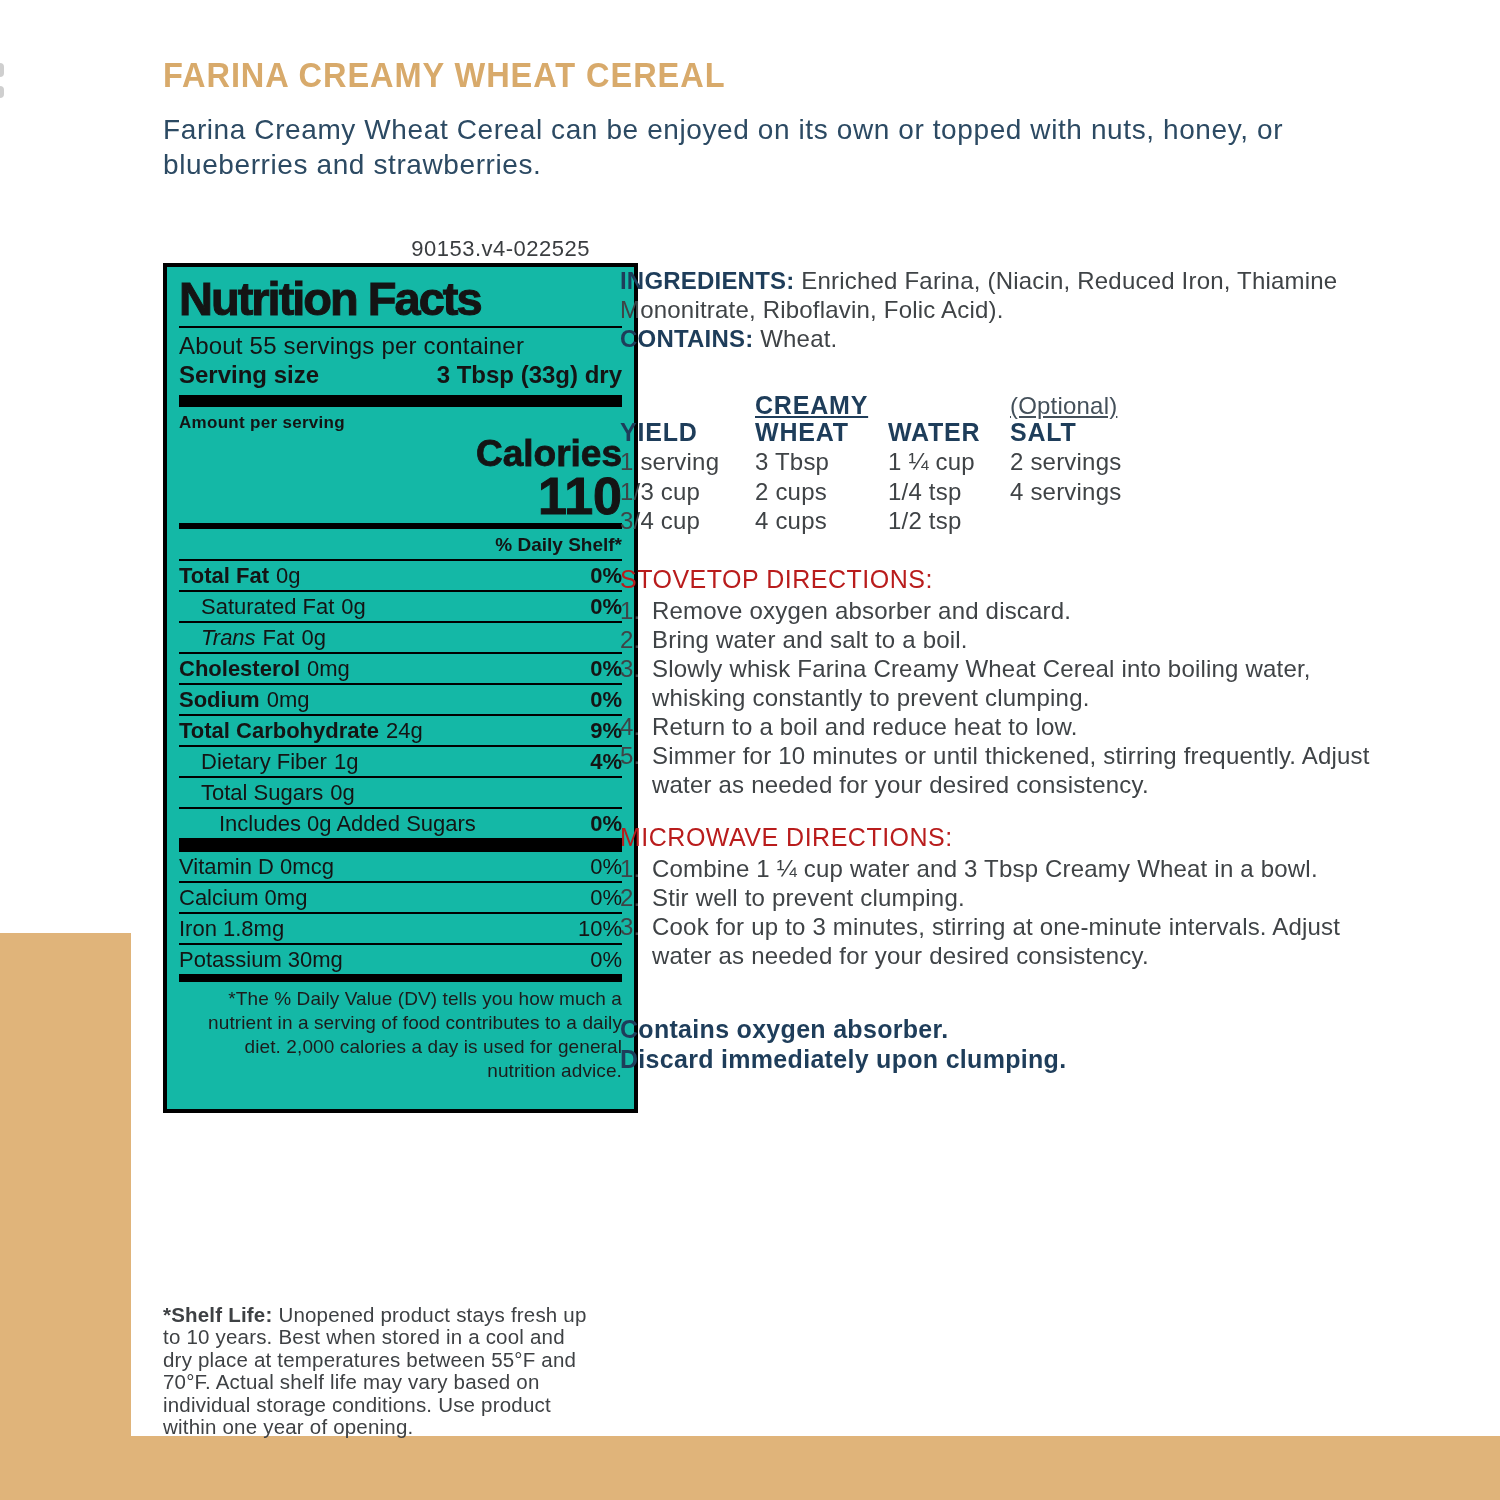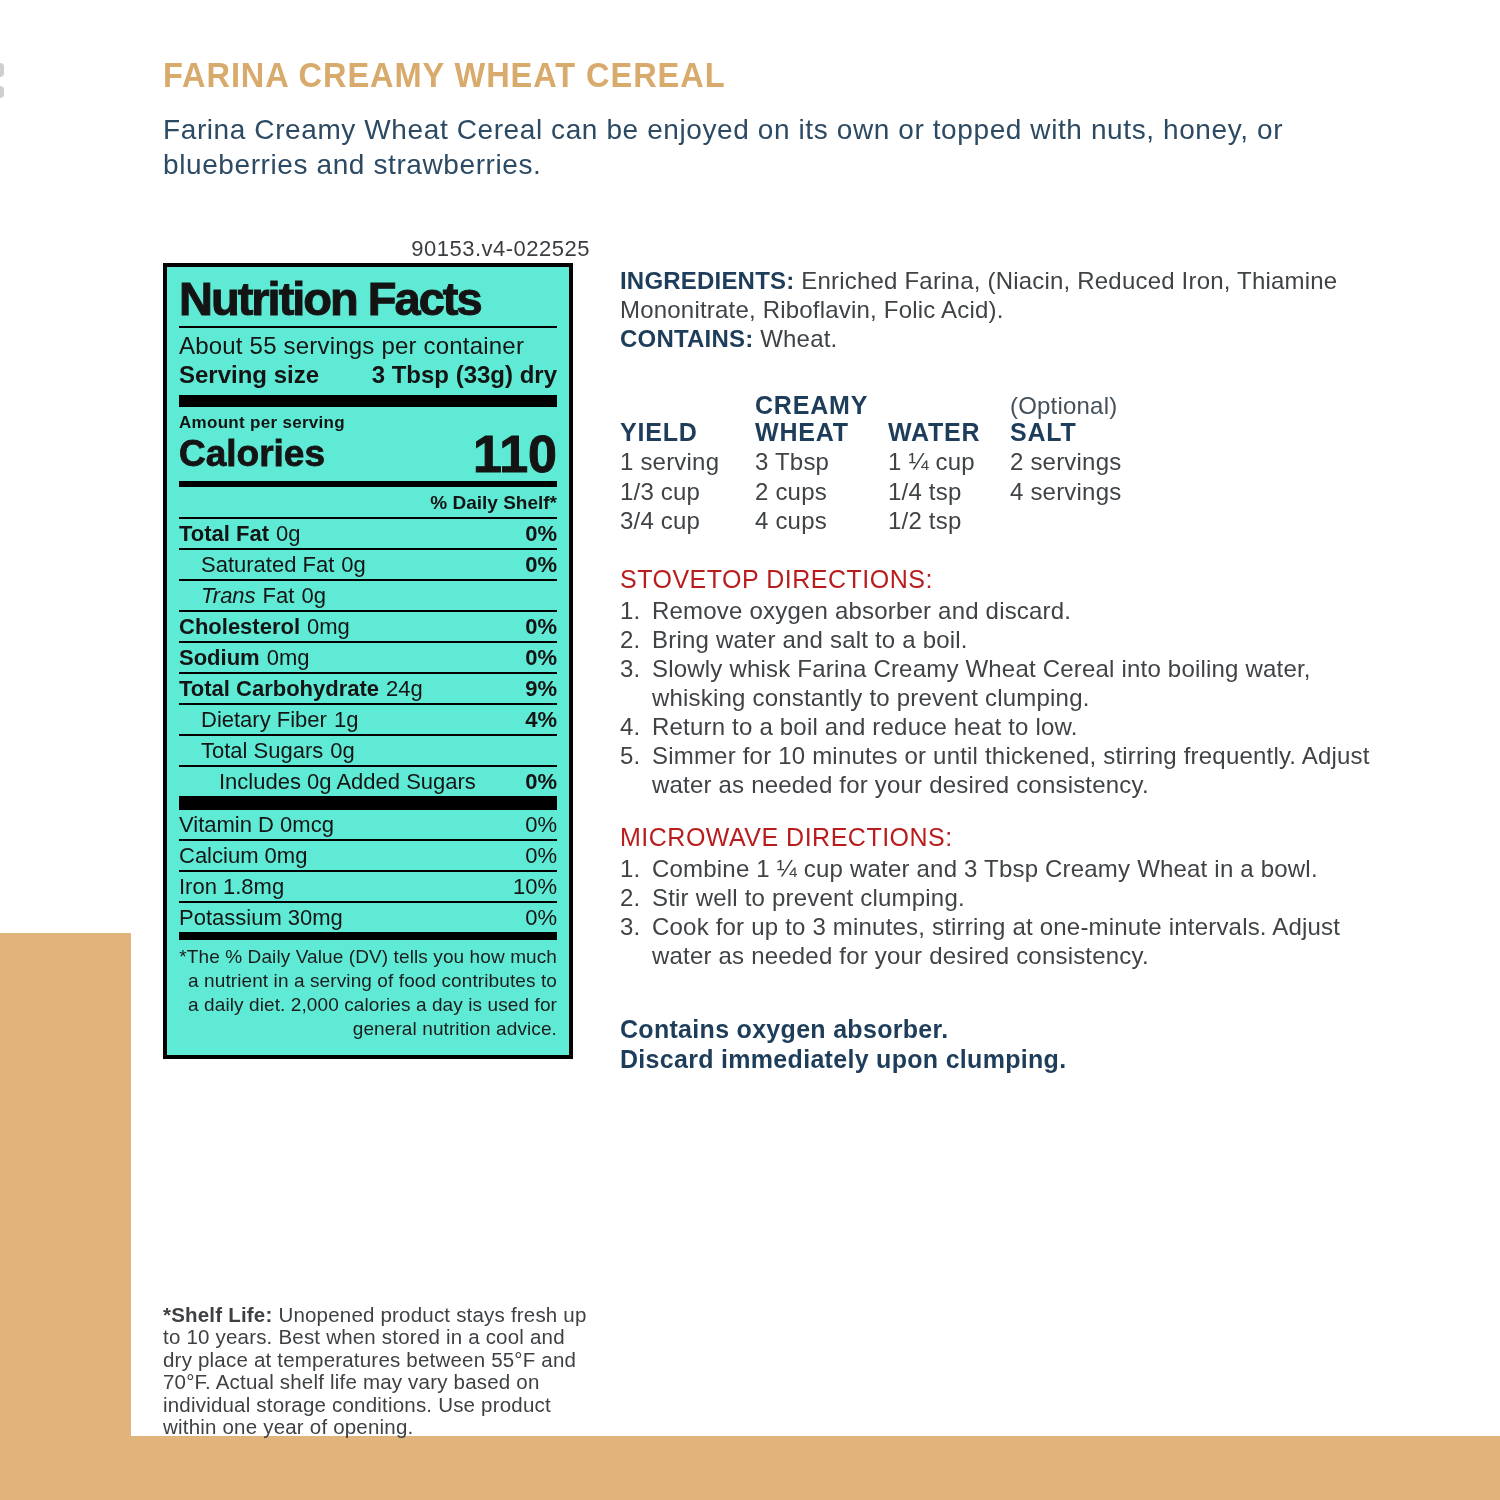--- a/index.html
+++ b/index.html
@@ -24,35 +24,35 @@
     position:absolute;left:163px;top:112px;width:1225px;margin:0;
     font-size:28px;line-height:35px;letter-spacing:0.6px;color:#2C4A63;
   }
   .product-code{
     position:absolute;left:163px;top:236px;width:427px;text-align:right;
     font-size:22px;letter-spacing:0.5px;color:#3a3d40;
   }
 
   
   .nf-panel{
-    position:absolute;left:163px;top:263px;width:410px;box-sizing:border-box;
-    border:4px solid #000;background:#5eead4;padding:6px 12px 14px;color:#141414;
+    position:absolute;left:163px;top:263px;width:475px;box-sizing:border-box;
+    border:4px solid #000;background:#14b8a6;padding:6px 12px 26px;color:#141414;
   }
   .nf-title{font-size:47px;line-height:51px;font-weight:900;letter-spacing:-2px;
     -webkit-text-stroke:1px #141414;white-space:nowrap;}
   .nf-rule{border-bottom:2px solid #000;margin:2px 0 3px;}
   .nf-servings{font-size:24px;line-height:29px;letter-spacing:0.2px;}
   .nf-serving-size{display:flex;justify-content:space-between;font-weight:700;
     font-size:24px;line-height:29px;margin-bottom:6px;}
   .bar{background:#000;}
   .h12{height:12px;}
   .h8{height:8px;}
   .h6{height:6px;}
   .nf-aps{font-size:17px;line-height:21px;font-weight:700;letter-spacing:0.3px;margin-top:5px;}
-  .nf-cal{display:flex;justify-content:space-between;align-items:flex-end;margin:0 0 6px;}
+  .nf-cal{display:flex;justify-content:space-between;align-items:flex-end;margin:0 0 6px;flex-direction:column;}
   .nf-cal .cal-label{font-size:37px;font-weight:800;line-height:42px;-webkit-text-stroke:0.8px #141414;}
   .nf-cal .cal-value{font-size:52px;font-weight:800;line-height:42px;-webkit-text-stroke:1px #141414;}
   .nf-dvh{text-align:right;font-size:19px;font-weight:700;line-height:23px;
     padding:4px 0 3px;border-bottom:2px solid #000;}
   .nfrow{display:flex;justify-content:space-between;align-items:baseline;
     font-size:22px;line-height:23px;padding:3px 0;border-bottom:2px solid #000;gap:41px;}
   .nfrow .amt{margin-left:7px;}
   .nfrow .dv{font-weight:700;}
   .nfrow .dvr{font-weight:400;}
   .ind1{padding-left:22px;}
@@ -63,21 +63,21 @@
   
   .right-col{position:absolute;left:620px;top:266px;width:772px;
     font-size:24px;line-height:29px;letter-spacing:0.2px;color:#3F4346;}
   .navy{color:#1E3D5A;}
   .b{font-weight:700;}
   .right-col p{margin:0;}
   .heading{font-size:25px;font-weight:400;letter-spacing:0.5px;color:#b91c1c;margin:0;}
   .stovetop-heading{margin-top:29px;}
   .microwave-heading{margin-top:24px;}
   .yield{display:grid;grid-template-columns:135px 133px 122px auto;margin-top:38px;}
-  .yh .top{height:27px;font-size:24px;color:#44505A;}
+  .yh .top{height:27px;font-size:24px;color:#44505A;text-decoration:underline;}
   .yh .bot{font-size:25px;font-weight:700;letter-spacing:0.8px;color:#1E3D5A;line-height:29px;}
   .ycell{font-size:24px;line-height:29.5px;color:#3F4346;}
   ol.steps{list-style:none;margin:2px 0 0;padding:0;}
   ol.steps li{display:flex;}
   ol.steps .num{flex:0 0 32px;}
   ol.steps .txt{flex:1;}
   .notice{margin-top:44px !important;font-size:25px;line-height:30px;letter-spacing:0.3px;}
 
   
   .shelf{position:absolute;left:163px;top:1283px;width:425px;

